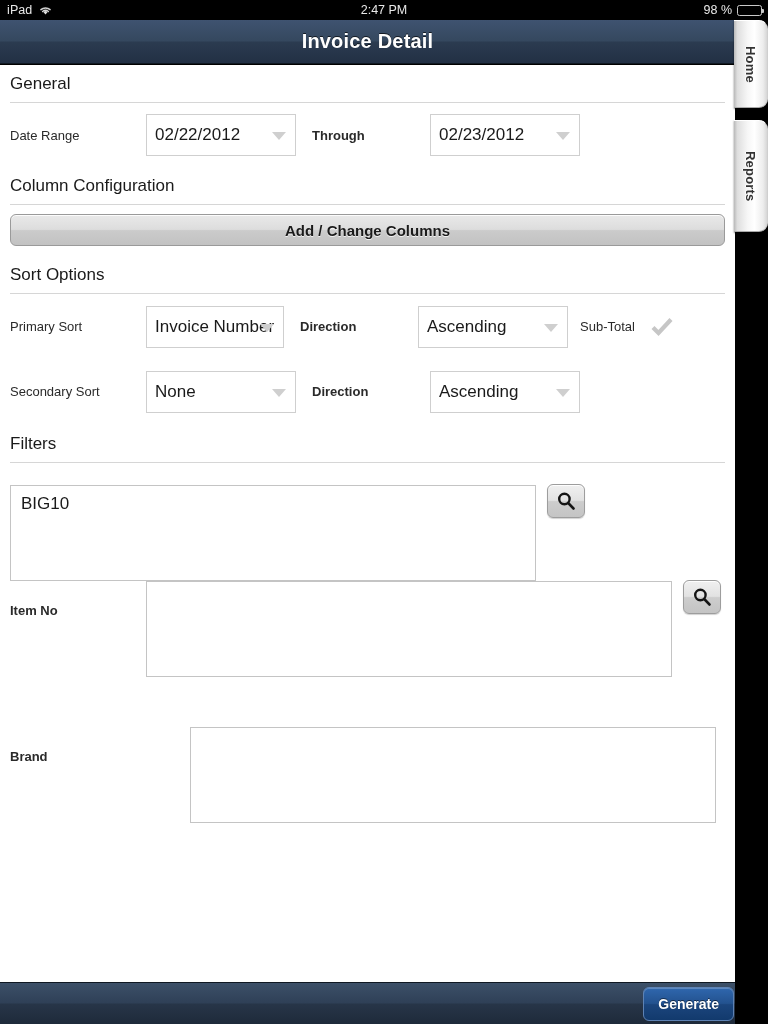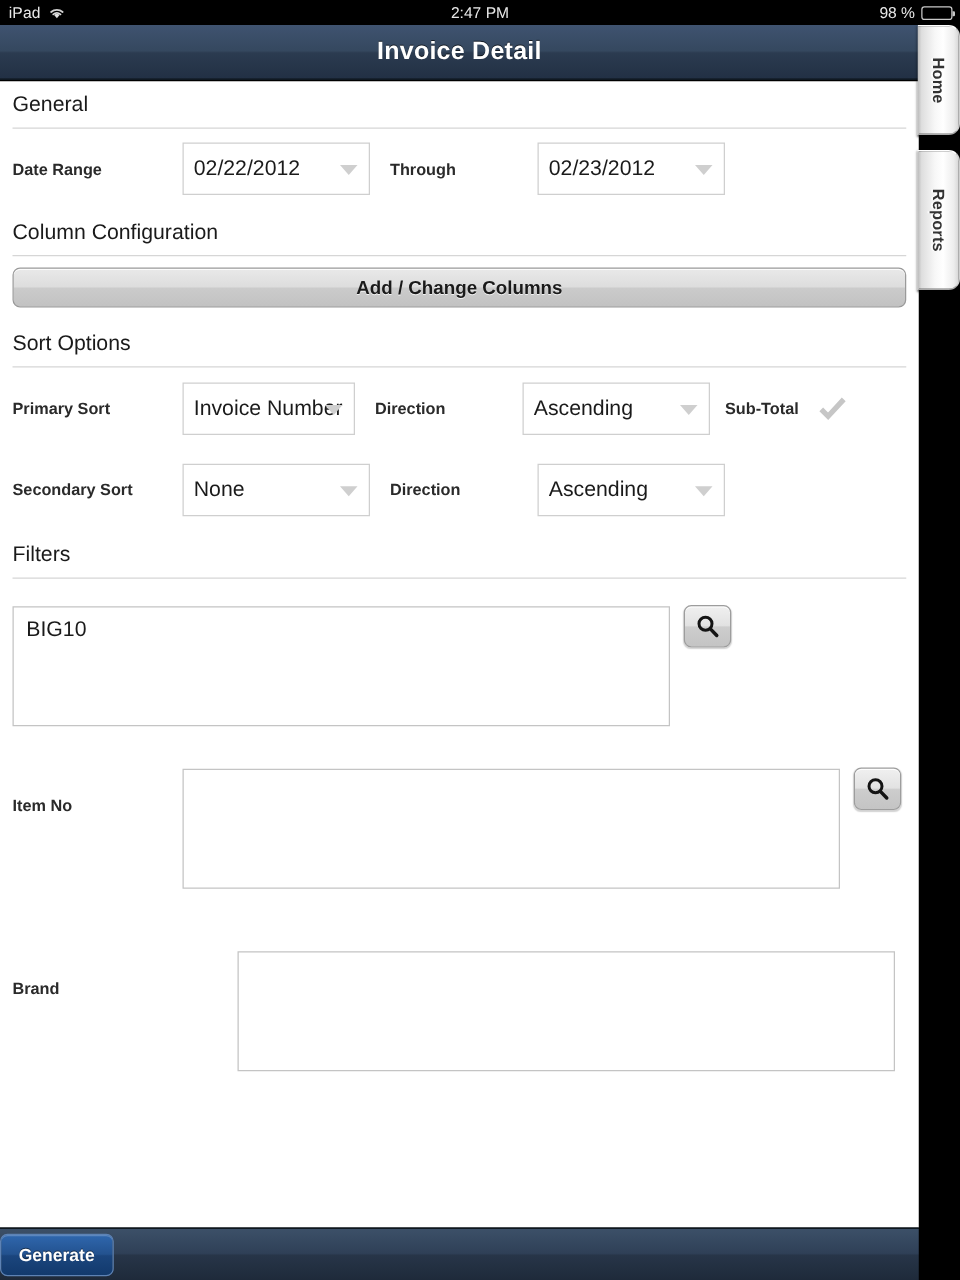--- a/index.html
+++ b/index.html
@@ -161,21 +161,21 @@
   }
 
   .form-row {
     display: flex;
     align-items: center;
     padding: 0 10px;
   }
 
   .field-label {
     font-size: 13px;
-    font-weight: bold;
+    font-weight: normal;
     color: #2a2a2a;
     flex: 0 0 auto;
   }
 
   
   .dropdown {
     position: relative;
     height: 42px;
     border: 1px solid #cfcfcf;
     background: #fff;
@@ -272,20 +272,21 @@
   
   #bottom-bar {
     position: absolute;
     bottom: 0; left: 0;
     width: 735px;
     height: 42px;
     background: linear-gradient(to bottom, #3c5068 0%, #2f4057 48%, #273548 52%, #1e2a3a 100%);
     border-top: 1px solid #0f1822;
     display: flex;
     align-items: center;
+    justify-content: flex-end;
     padding-right: 1px;
     z-index: 30;
   }
   #generate-button {
     height: 34px;
     min-width: 82px;
     padding: 0 14px;
     border-radius: 6px;
     border: 1px solid #5d82b4;
     background: linear-gradient(to bottom, #2f67ae 0%, #23528f 48%, #1b457d 52%, #123a6d 100%);
@@ -410,21 +411,21 @@
       <div class="textarea-box" style="width:526px;height:96px;">BIG10</div>
       <div class="search-button" style="margin-top:-1px;">
         <svg width="20" height="20" viewBox="0 0 20 20">
           <circle cx="8.4" cy="8" r="5.2" stroke="#141414" stroke-width="2.4" fill="none"></circle>
           <line x1="12.3" y1="12.1" x2="17.4" y2="17.4" stroke="#141414" stroke-width="2.8" stroke-linecap="round"></line>
         </svg>
       </div>
     </div>
 
 
-    <div class="filter-row" style="margin-top:34px;">
+    <div class="filter-row" style="">
       <span class="filter-label" style="width:136px;padding-top:22px;">Item No</span>
       <div class="textarea-box" style="width:526px;height:96px;"></div>
       <div class="search-button" style="margin-top:-1px;">
         <svg width="20" height="20" viewBox="0 0 20 20">
           <circle cx="8.4" cy="8" r="5.2" stroke="#141414" stroke-width="2.4" fill="none"></circle>
           <line x1="12.3" y1="12.1" x2="17.4" y2="17.4" stroke="#141414" stroke-width="2.8" stroke-linecap="round"></line>
         </svg>
       </div>
     </div>
 

